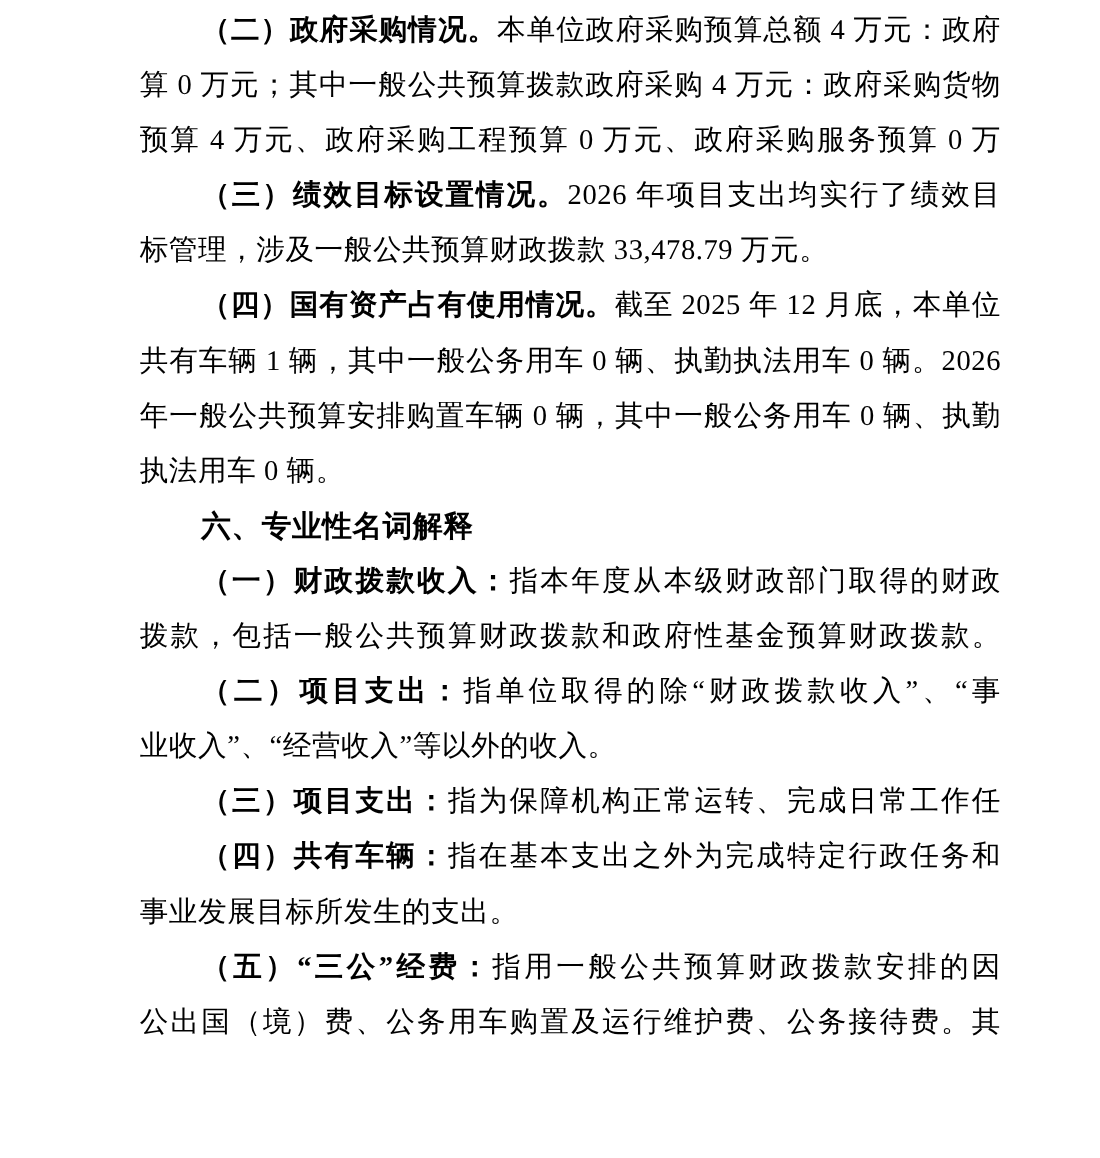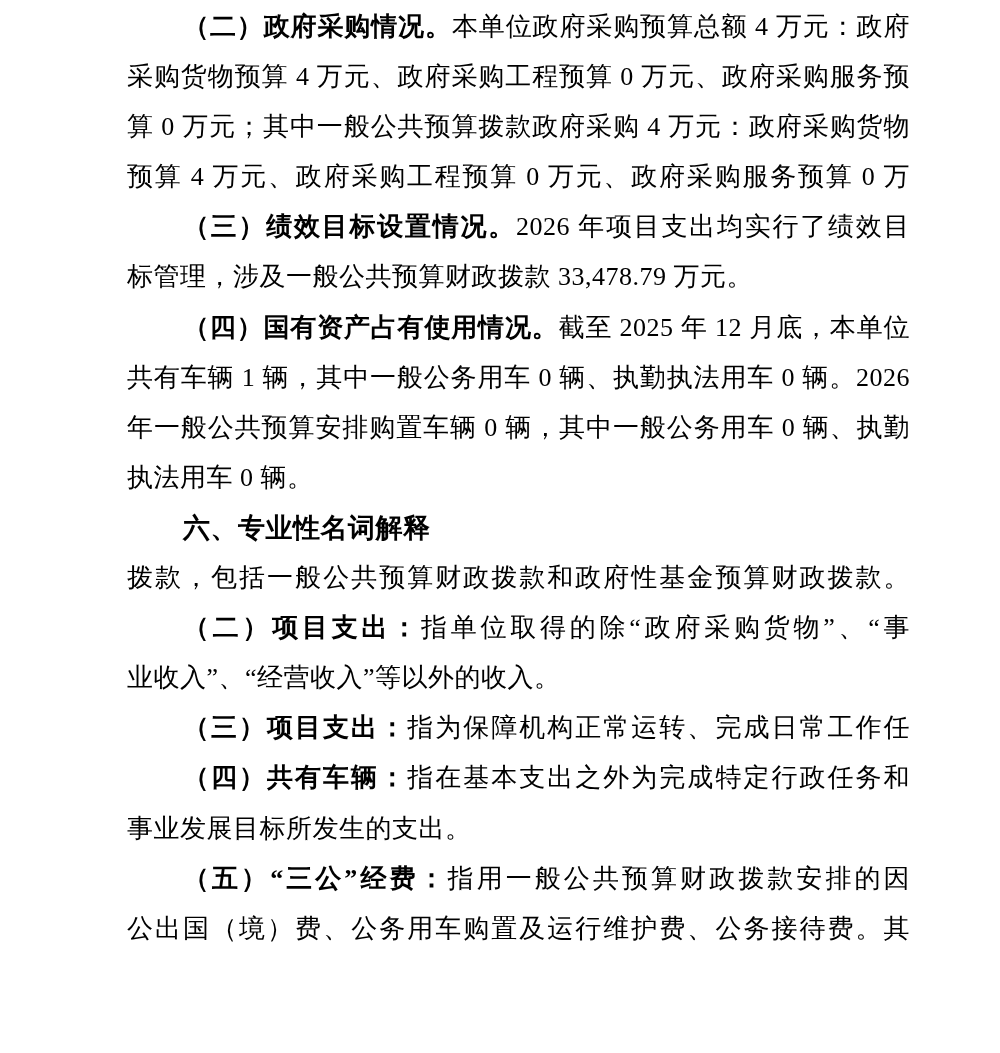--- a/index.html
+++ b/index.html
@@ -50,42 +50,42 @@
     font-size: 27px;
   }
 </style>
 </head>
 <body>
 
 <div class="page">
   <div class="content" id="content">
       <div class="block paragraph">
         <div class="line fill indent"><span class="lead">（二）政府采购情况。</span><span>本单位政府采购预算总额 4 万元：政府</span></div>
-        <div class="line fill"><span>采购货物预算 4 万元、政府采购工程预算 0 万元、政府采购服务预</span></div>
         <div class="line fill"><span>算 0 万元；其中一般公共预算拨款政府采购 4 万元：政府采购货物</span></div>
         <div class="line fill"><span>预算 4 万元、政府采购工程预算 0 万元、政府采购服务预算 0 万元。</span></div>
       </div>
       <div class="block paragraph">
         <div class="line fill indent"><span class="lead">（三）绩效目标设置情况。</span><span>2026 年项目支出均实行了绩效目</span></div>
         <div class="line"><span>标管理，涉及一般公共预算财政拨款 33,478.79 万元。</span></div>
       </div>
       <div class="block paragraph">
         <div class="line fill indent"><span class="lead">（四）国有资产占有使用情况。</span><span>截至 2025 年 12 月底，本单位</span></div>
         <div class="line fill"><span>共有车辆 1 辆，其中一般公务用车 0 辆、执勤执法用车 0 辆。2026</span></div>
         <div class="line fill"><span>年一般公共预算安排购置车辆 0 辆，其中一般公务用车 0 辆、执勤</span></div>
         <div class="line"><span>执法用车 0 辆。</span></div>
       </div>
       <div class="block heading">
         <div class="line indent"><span>六、专业性名词解释</span></div>
       </div>
       <div class="block paragraph">
+        <div class="line fill indent"><span class="lead">（一）财政拨款收入：</span><span>指本年度从本级财政部门取得的财政</span></div>
         <div class="line fill"><span>拨款，包括一般公共预算财政拨款和政府性基金预算财政拨款。</span></div>
       </div>
       <div class="block paragraph">
-        <div class="line fill indent"><span class="lead">（二）项目支出：</span><span>指单位取得的除“政府采购货物”、“事</span></div>
+        <div class="line fill indent"><span class="lead">（二）项目支出：</span><span>指单位取得的除“财政拨款收入”、“事</span></div>
         <div class="line"><span>业收入”、“经营收入”等以外的收入。</span></div>
       </div>
       <div class="block paragraph">
         <div class="line fill indent"><span class="lead">（三）项目支出：</span><span>指为保障机构正常运转、完成日常工作任</span></div>
       </div>
       <div class="block paragraph">
         <div class="line fill indent"><span class="lead">（四）共有车辆：</span><span>指在基本支出之外为完成特定行政任务和</span></div>
         <div class="line"><span>事业发展目标所发生的支出。</span></div>
       </div>
       <div class="block paragraph">

